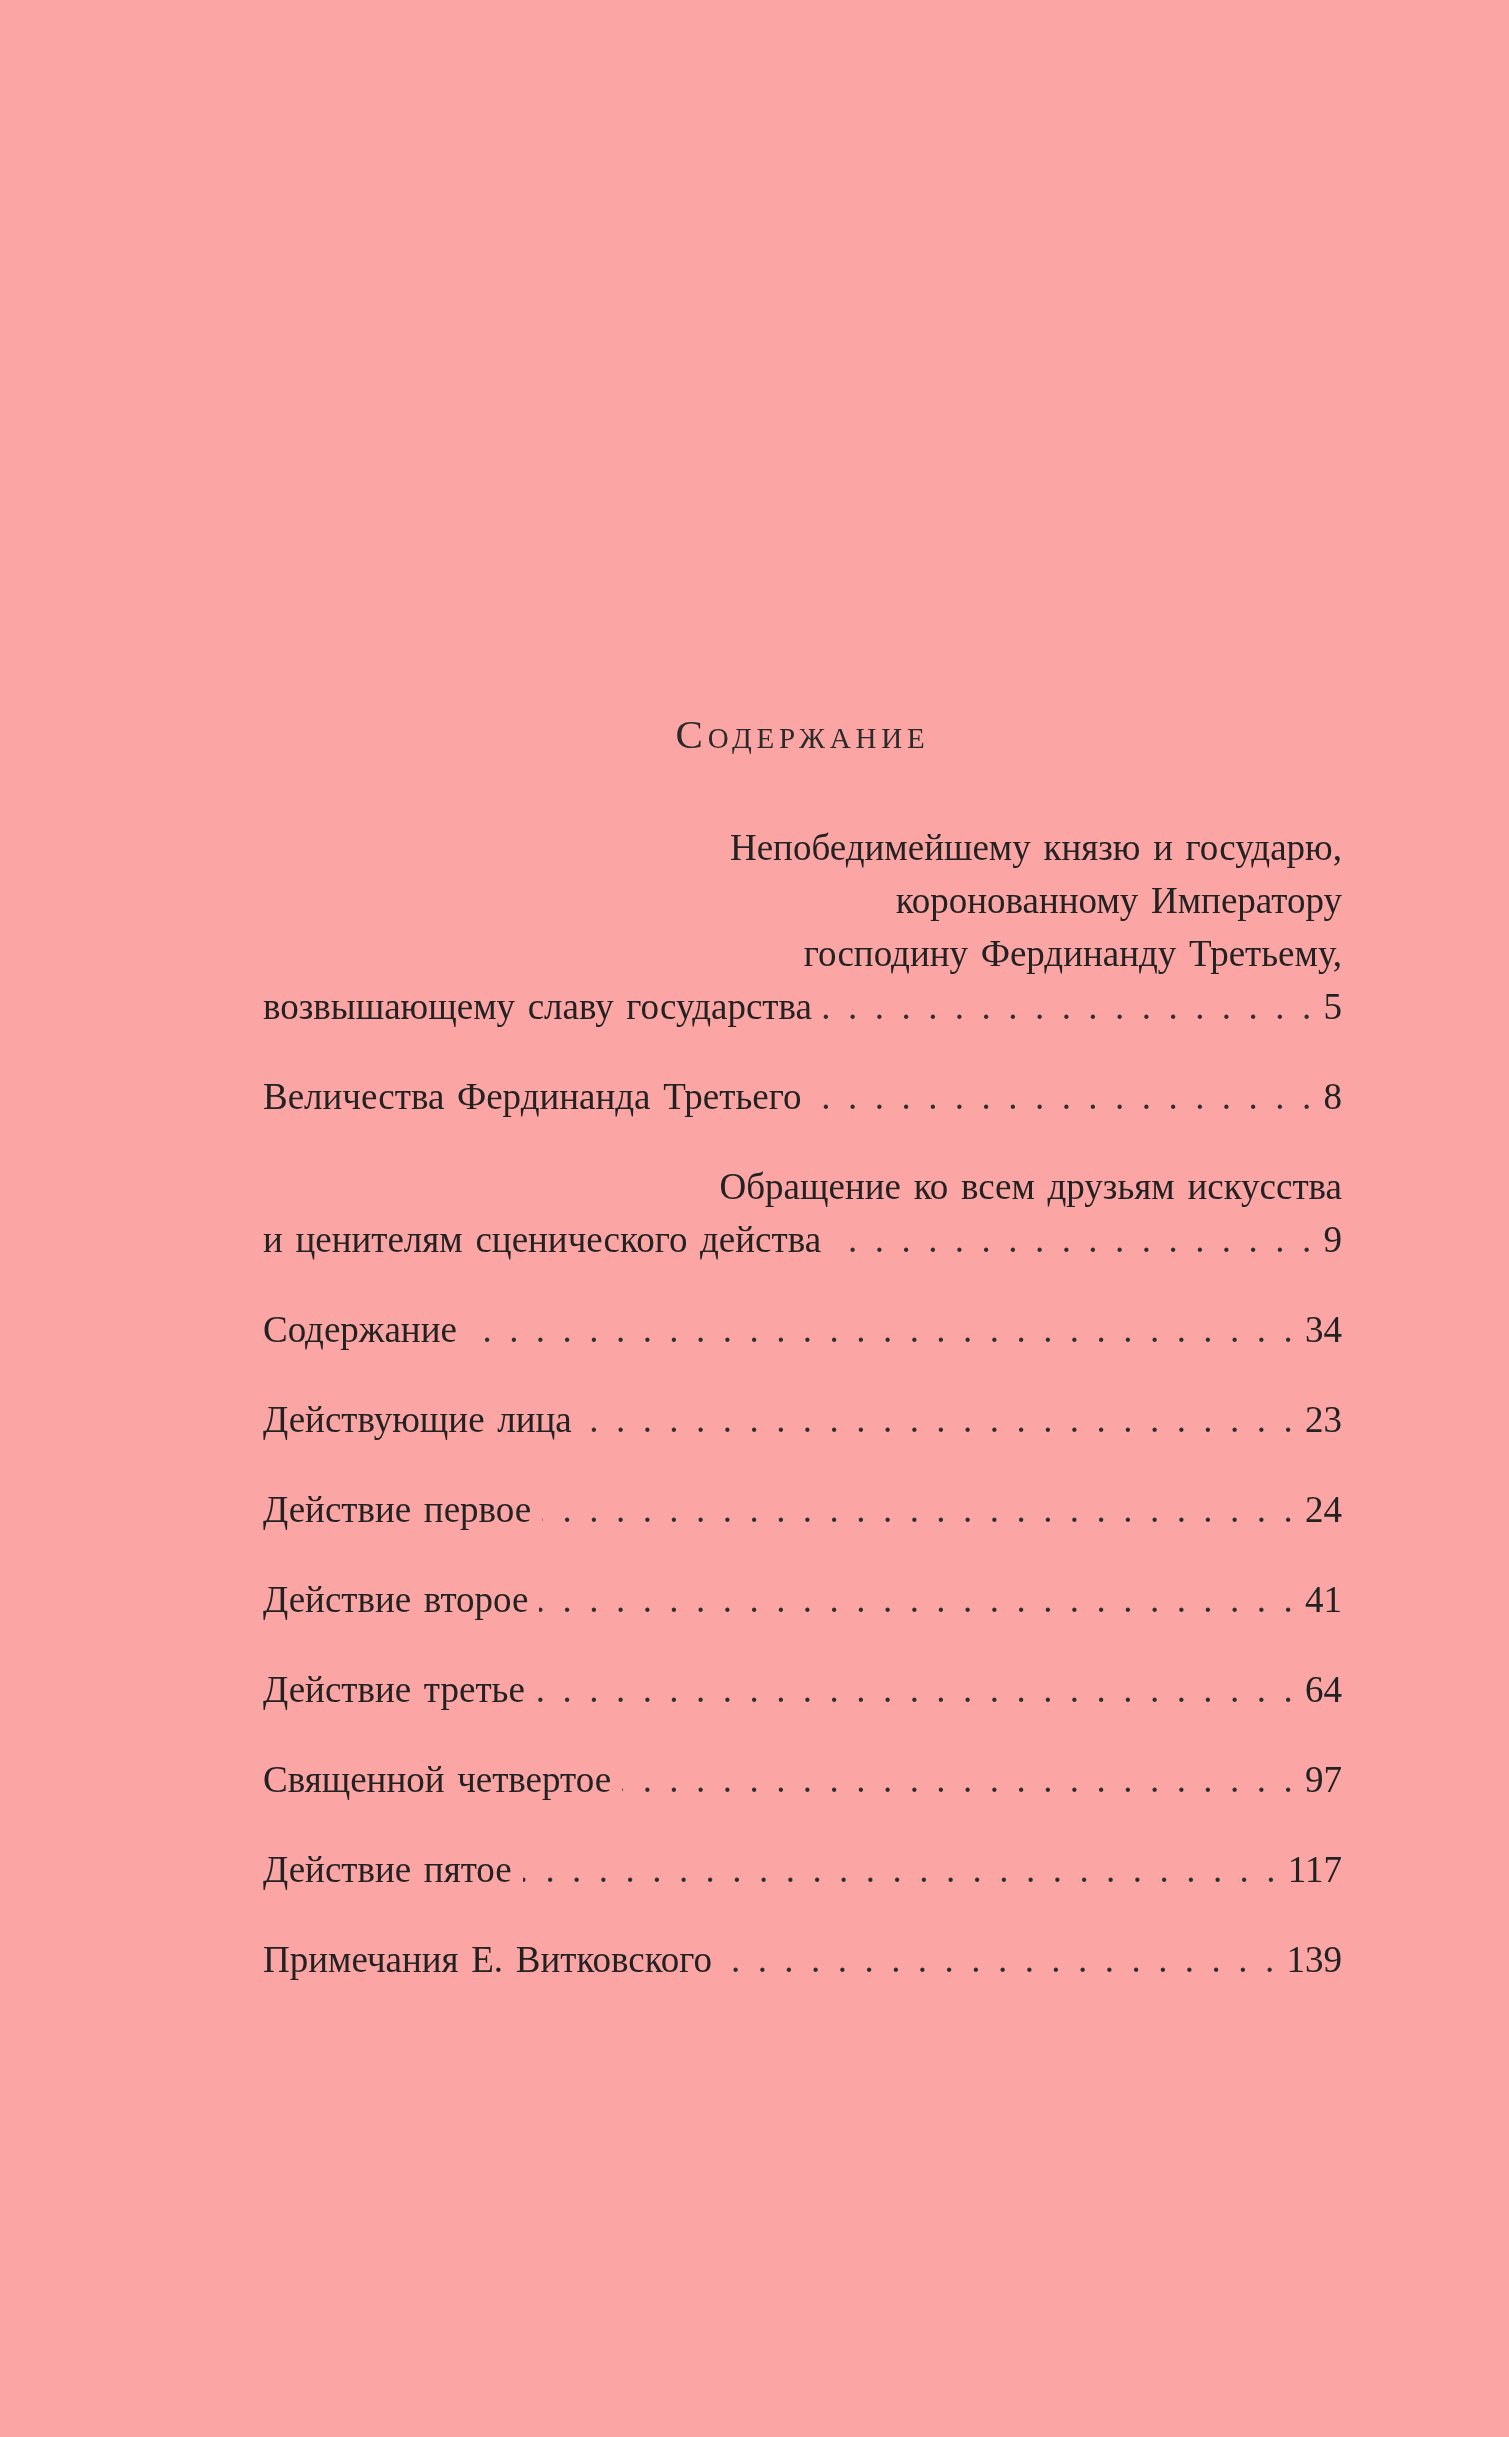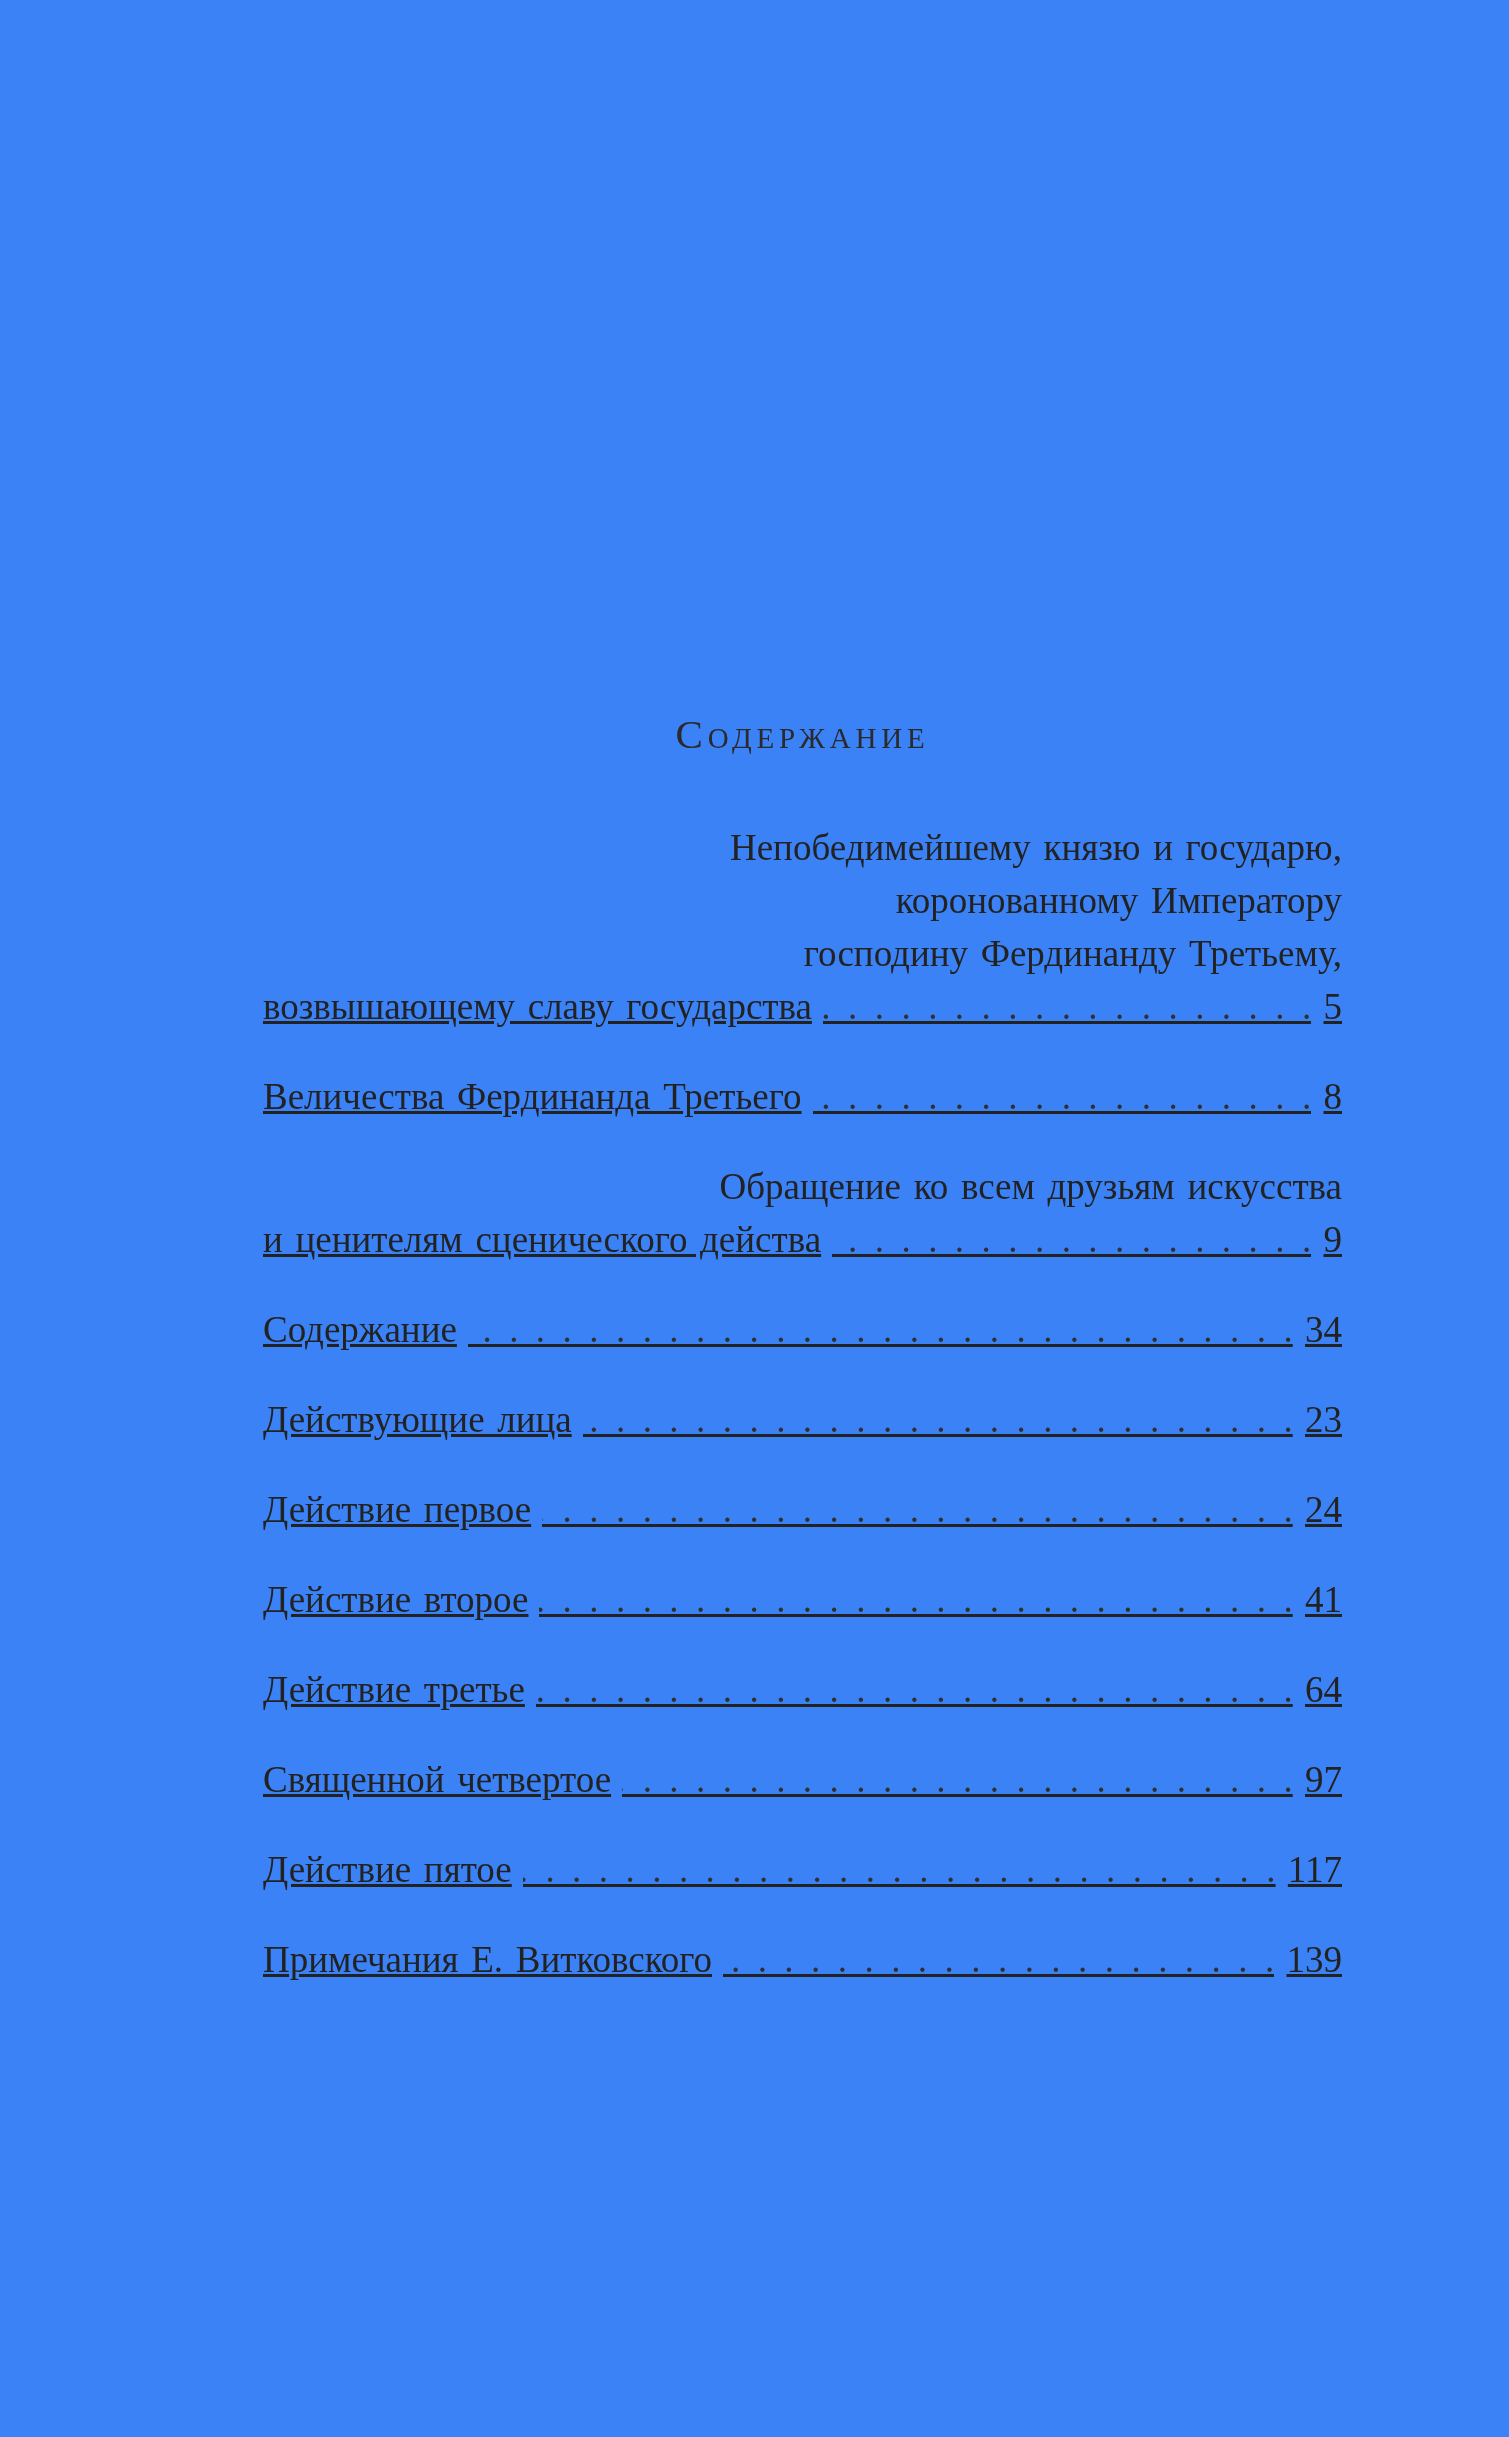--- a/index.html
+++ b/index.html
@@ -4,21 +4,21 @@
 <style>
   html, body {
     margin: 0;
     padding: 0;
     background: #ffffff;
   }
   .page {
     position: relative;
     width: 1509px;
     height: 2438px;
-    background: #3b82f6;
+    background: #fca5a5;
     font-family: "Liberation Serif", "DejaVu Serif", serif;
     color: #222222;
     overflow: hidden;
   }
   .content {
     position: absolute;
     left: 263px;
     top: 710px;
     width: 1079px;
   }
@@ -41,21 +41,20 @@
     word-spacing: 3.4px;
   }
   .toc-line {
     white-space: nowrap;
     text-align: right;
   }
   .toc-lastline {
     display: flex;
     align-items: flex-start;
     width: 100%;
-    text-decoration: underline;
   }
   .toc-text {
     white-space: nowrap;
     flex: 0 0 auto;
     padding-right: 11px;
   }
   .leader {
     flex: 1 1 auto;
     overflow: hidden;
     white-space: nowrap;

